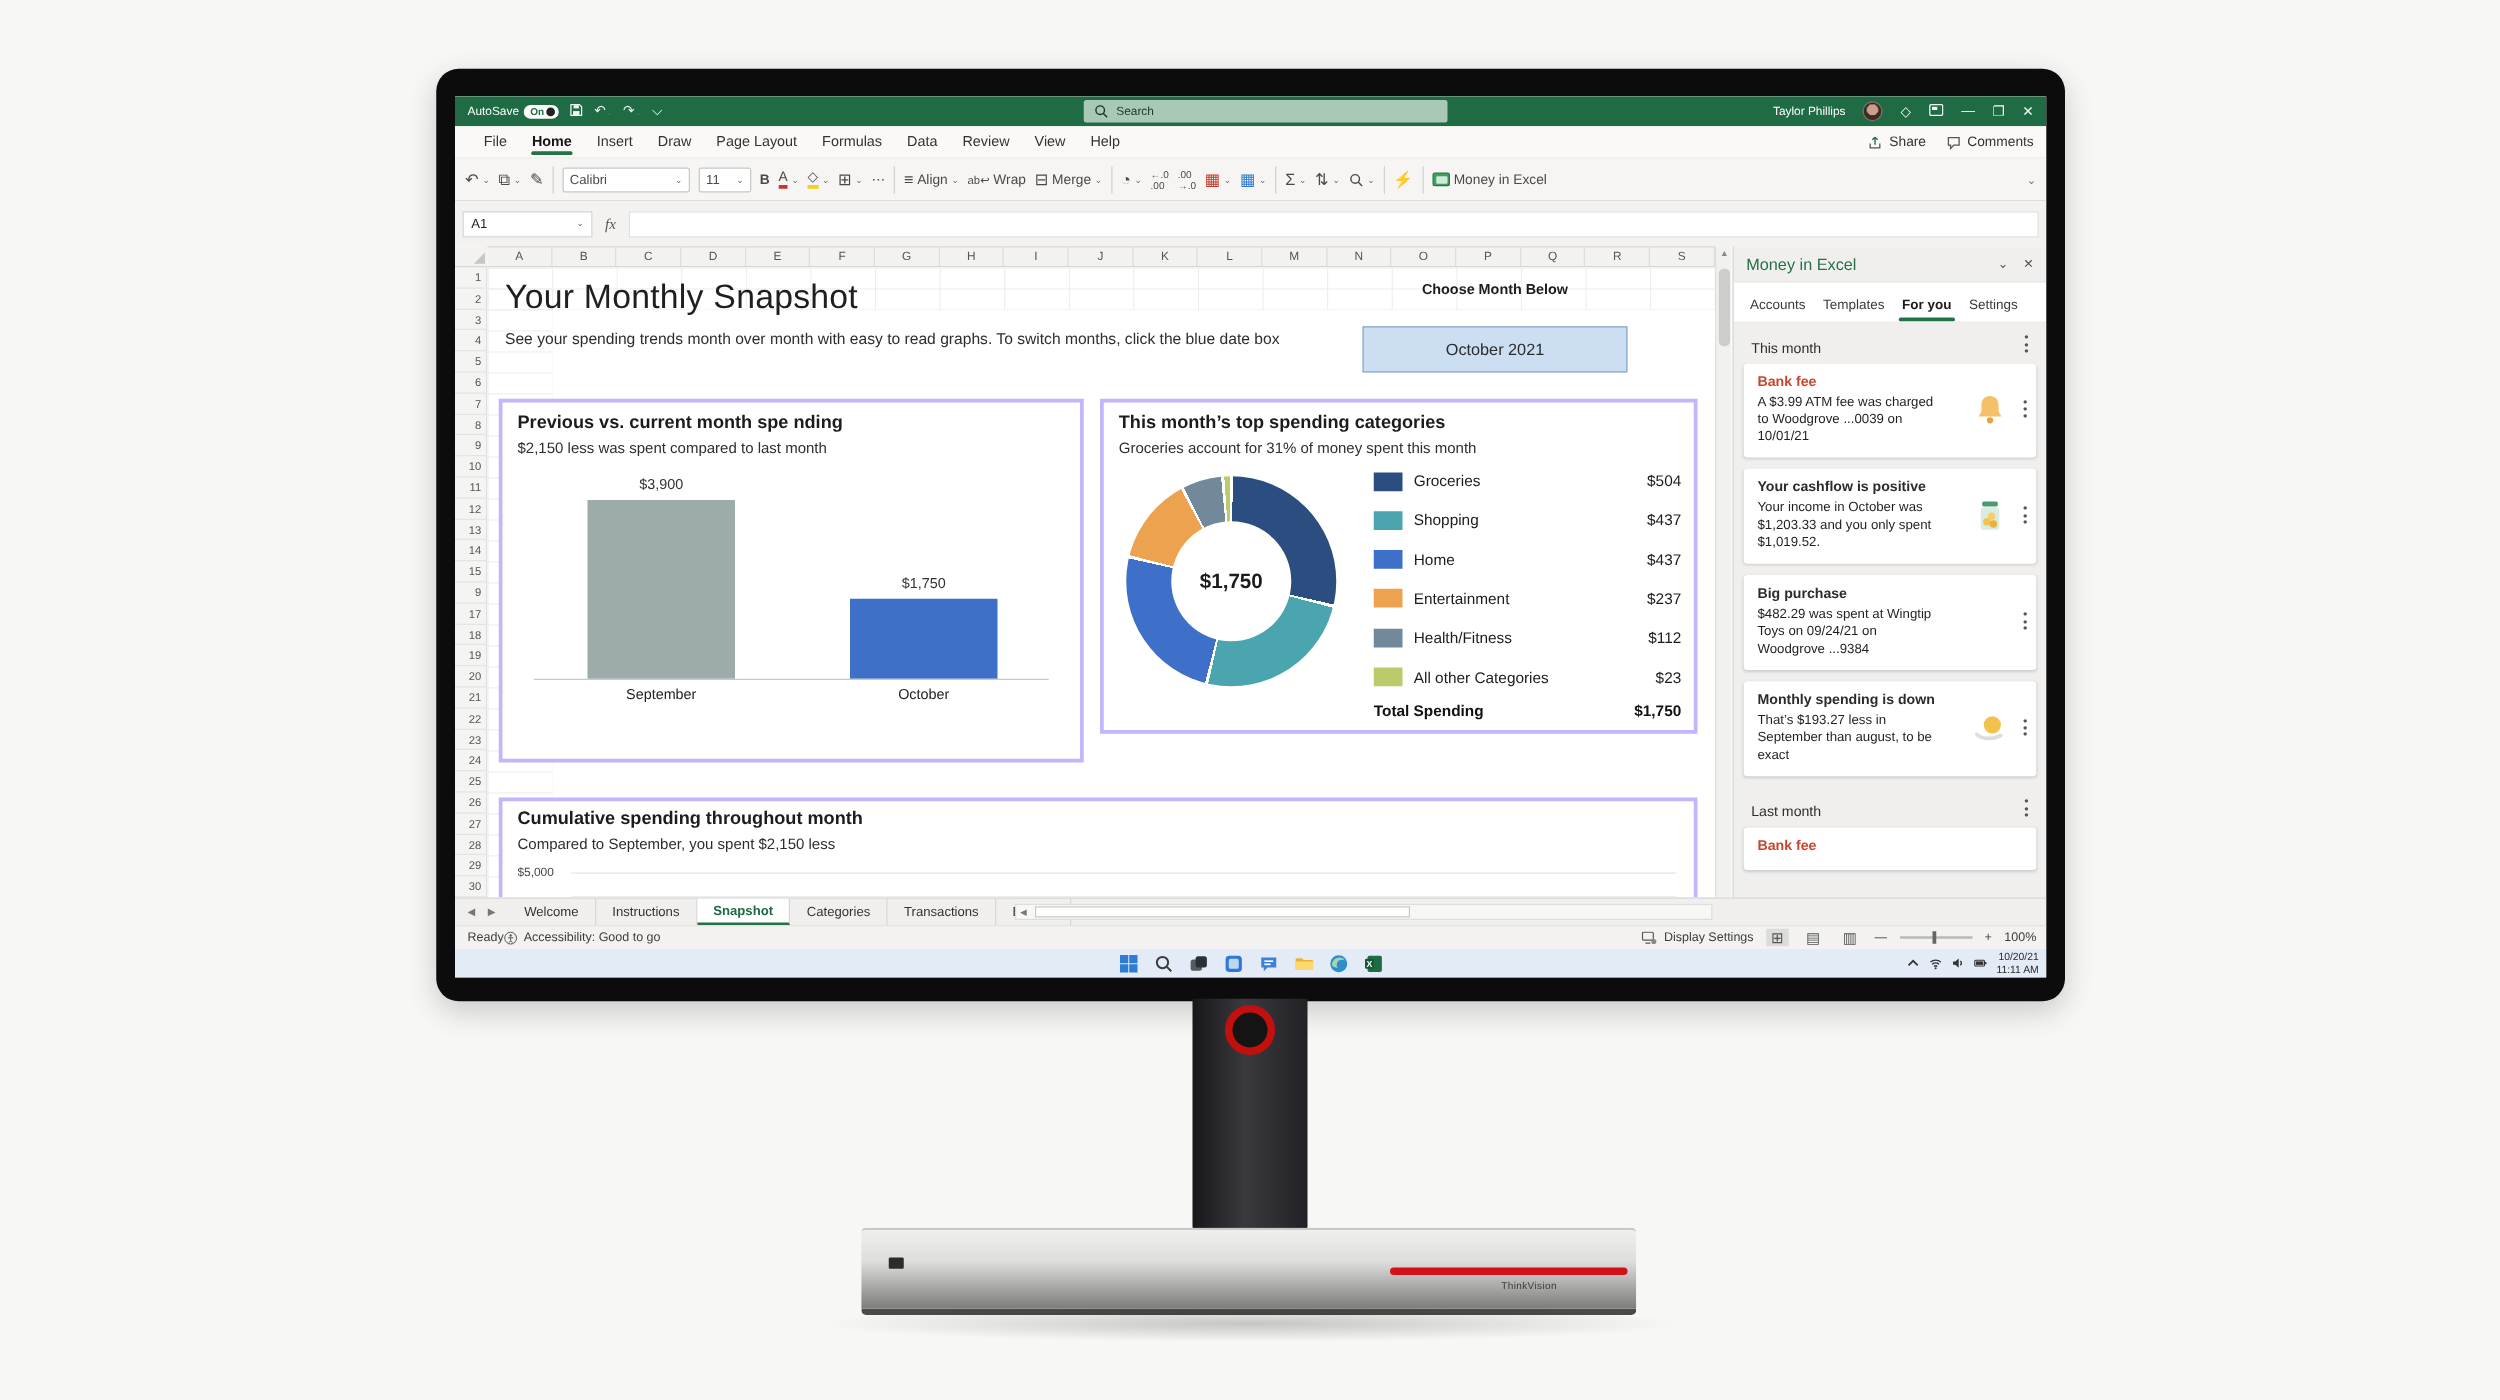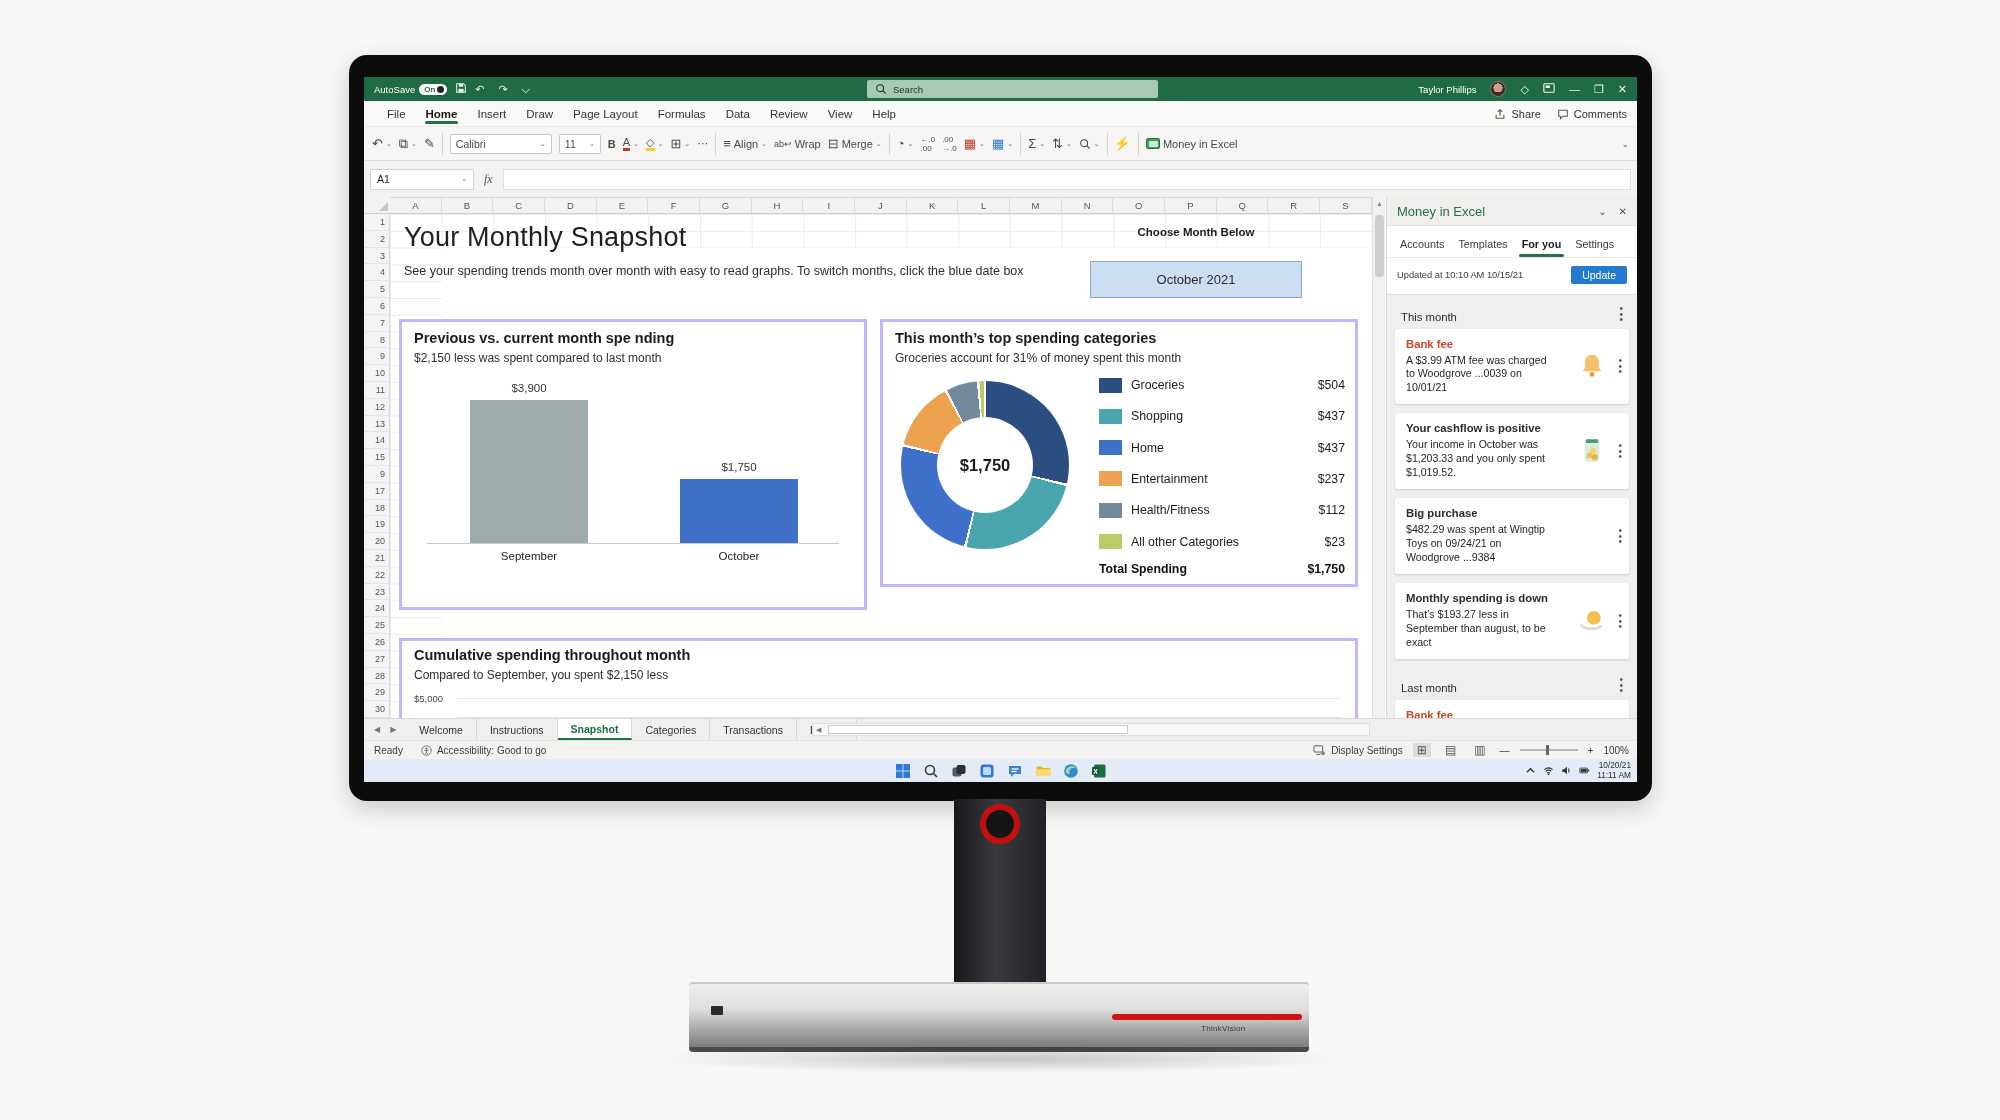--- a/index.html
+++ b/index.html
@@ -169,21 +169,21 @@
   .s-tab.active { background:#fff; color:#1e6b43; font-weight:bold; border-bottom:2.5px solid #217346; }
   .st-add { display:flex; align-items:center; padding:0 10px; font-size:12px; color:#555; }
   .st-kebab { display:flex; align-items:center; color:#777; padding:0 6px; font-size:9px; }
   .hscroll { position:absolute; left:448px; top:4px; width:558px; height:13px; background:#f7f7f5; border:1px solid #dddddb; display:flex; align-items:center; }
   .hs-thumb { margin-left:4px; width:300px; height:9px; background:#fff; border:1px solid #c9c9c7; }
   .hs-arrow { font-size:7px; color:#777; padding:0 3px; }
 
   
   .statusbar { position:absolute; left:0; top:663px; width:100%; height:19px; background:#f3f2f1;
                border-top:1px solid #e2e2e0; display:flex; align-items:center; font-size:10px; color:#3c3c3c; }
-  .sb-left { display:flex; align-items:center; gap:18px; padding-left:10px; }
+  .sb-left { display:flex; align-items:center; padding-left:10px; }
   .sb-acc { display:flex; align-items:center; gap:5px; }
   .sb-right { margin-left:auto; display:flex; align-items:center; gap:10px; padding-right:8px; }
   .view-btn { font-size:12px; color:#555; padding:0 4px; }
   .view-btn.active { background:#dcdcda; }
   .zoom-track { width:58px; height:2px; background:#b9b9b7; position:relative; }
   .zoom-thumb { position:absolute; left:26px; top:-4px; width:3px; height:10px; background:#666; }
 
   
   .taskbar { position:absolute; left:0; top:682px; width:100%; height:23px; background:#e2ebf6;
              display:flex; align-items:center; justify-content:center; gap:12px; }
@@ -522,24 +522,20 @@
             <span>⌄</span>
             <span>✕</span>
           </span>
         </div>
         <div class="panel-tabs">
             <div class="p-tab">Accounts</div>
             <div class="p-tab">Templates</div>
             <div class="p-tab active">For you</div>
             <div class="p-tab">Settings</div>
           </div>
-        <div class="update-row">
-          <span class="updated-text">Updated at 10:10 AM 10/15/21</span>
-          <span class="update-btn">Update</span>
-        </div>
         <div class="feed" id="feed">
             <div class="feed-sec-head">
               <span>This month</span>
               <span class="kebab">•<br>•<br>•</span>
             </div>
             <div class="feed-card">
               <div class="fc-title alert">Bank fee</div>
               <div class="fc-body">A $3.99 ATM fee was charged to Woodgrove ...0039 on 10/01/21</div>
               <div class="fc-icon"><svg viewBox="0 0 24 24">
                   <path d="M12 3c-3.3 0-5.5 2.4-5.5 5.7V13l-1.8 3.2h14.6L17.5 13V8.7C17.5 5.4 15.3 3 12 3z" fill="#f5c069"></path>

